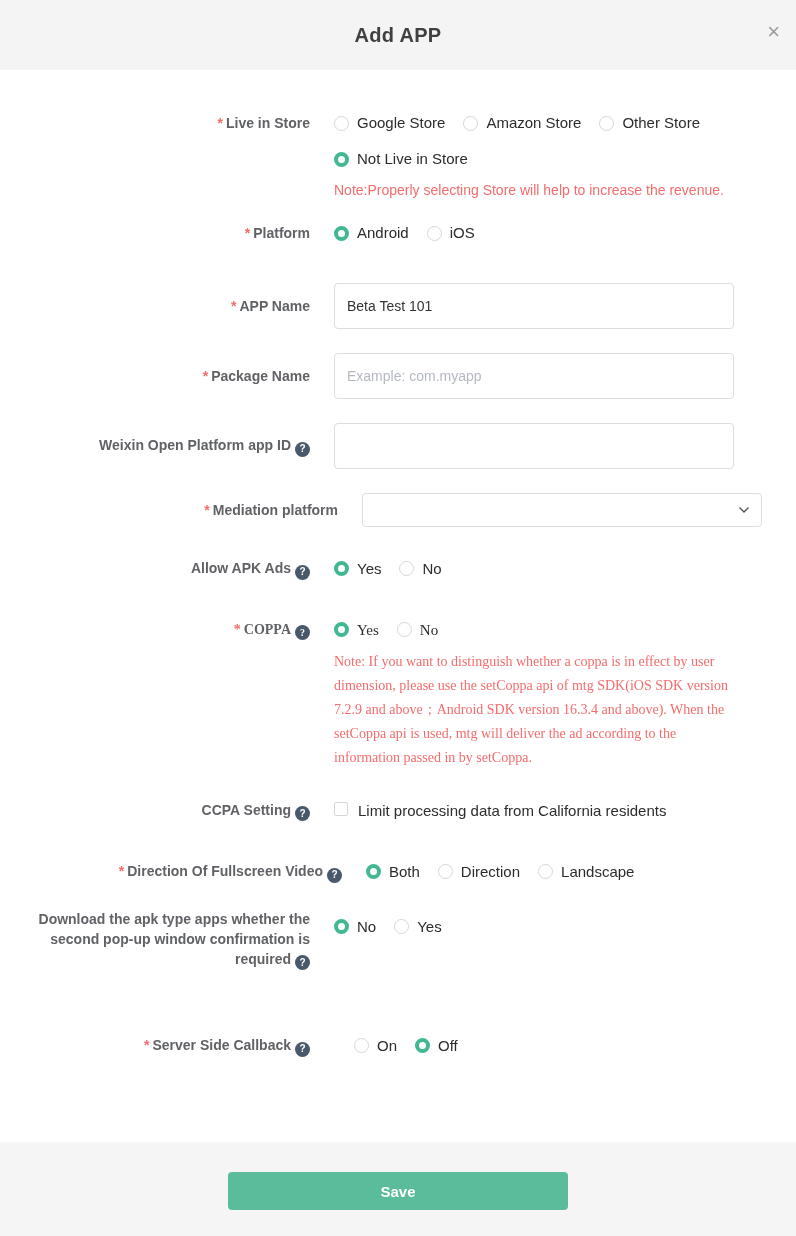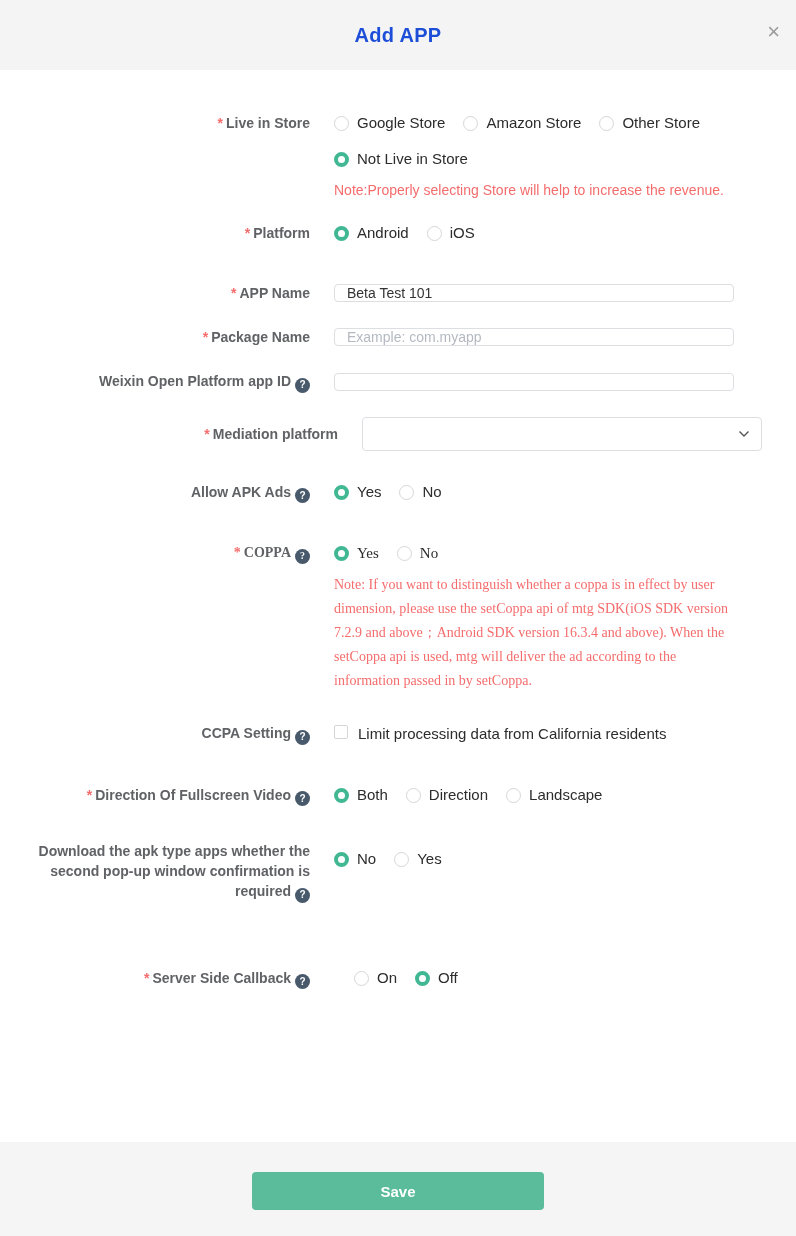--- a/index.html
+++ b/index.html
@@ -8,21 +8,21 @@
     background:#fff;
     font-family:"Liberation Sans","DejaVu Sans",sans-serif;
     position:relative;
     overflow:hidden;
   }
   .header{
     height:70px; background:#f4f4f5;
     display:flex; align-items:center; justify-content:center;
     position:relative;
   }
-  .title{ font-size:20px; color:#1d4ed8; font-weight:600; letter-spacing:.3px; }
+  .title{ font-size:20px; color:#404040; font-weight:600; letter-spacing:.3px; }
   .close{
     position:absolute; right:16px; top:21px;
     font-size:22px; color:#9b9b9b; font-weight:300;
     line-height:1; cursor:pointer; background:none; border:none;
     font-family:inherit;
   }
   .form{ padding-top:43px; }
   .row{ display:flex; align-items:center; }
   .row.top{ align-items:flex-start; }
   .label{
@@ -43,47 +43,47 @@
     width:15px; height:15px; border-radius:50%;
     border:1px solid #d4d7da; background:#fff; margin-right:8px; flex-shrink:0;
   }
   .rdot.on{ border:4px solid #41b893; }
   .radio-text{ font-size:15px; color:#2c2c2c; line-height:20px; }
   .opt-line{ display:flex; align-items:center; }
   .opt-line + .opt-line{ margin-top:16px; }
   .note{ color:#f56c6c; font-size:14px; line-height:26px; margin-top:8px; }
   .note.coppa-note{ line-height:24px; margin-top:10px; }
   .text-input{
-    width:100%; height:18px; border:1px solid #dcdee2; border-radius:4px;
+    width:100%; height:46px; border:1px solid #dcdee2; border-radius:4px;
     padding:0 12px; font-size:14px; color:#333; font-family:inherit;
     outline:none; background:#fff;
   }
   .text-input::placeholder{ color:#b4b9c1; }
   .select{
     position:relative; width:100%; height:34px;
     border:1px solid #dcdee2; border-radius:4px; background:#fff; cursor:pointer;
   }
   .chev{ position:absolute; right:11px; top:12px; }
   .cb-row{ display:inline-flex; align-items:flex-start; cursor:pointer; }
   .checkbox{
     width:14px; height:14px; border:1px solid #d4d7da; border-radius:2px;
     background:#fff; margin-right:10px; flex-shrink:0;
   }
   .cb-text{ font-size:15px; color:#2c2c2c; }
-  .mb40{ margin-bottom:40px; } .mb35{ margin-bottom:35px; }
+  .mb40{ margin-bottom:40px; } .mb35{ margin-bottom:26px;padding-left:32px; }
   .mb31{ margin-bottom:31px;padding-left:28px; } .mb30{ margin-bottom:30px;font-family:Liberation Serif, serif; }
   .mb24{ margin-bottom:24px; } .mb20{ margin-bottom:20px; }
   .mt65{ margin-top:65px;gap:20px; }
   .pt8{ padding-top:8px; }
   .footer{
     position:absolute; left:0; top:1142px; width:100%; height:94px;
     background:#f5f5f5;
   }
   .save-btn{
-    display:block; margin:30px auto 0; width:292px; height:38px;
+    display:block; margin:30px auto 0; width:340px; height:38px;
     background:#5abc9b; color:#fff; border:none; border-radius:4px;
     font-size:15px; font-weight:600; font-family:inherit; cursor:pointer;
   }
 </style>
 </head>
 <body>
 
 <div class="header">
   <span class="title">Add APP</span>
   <button class="close">×</button>

